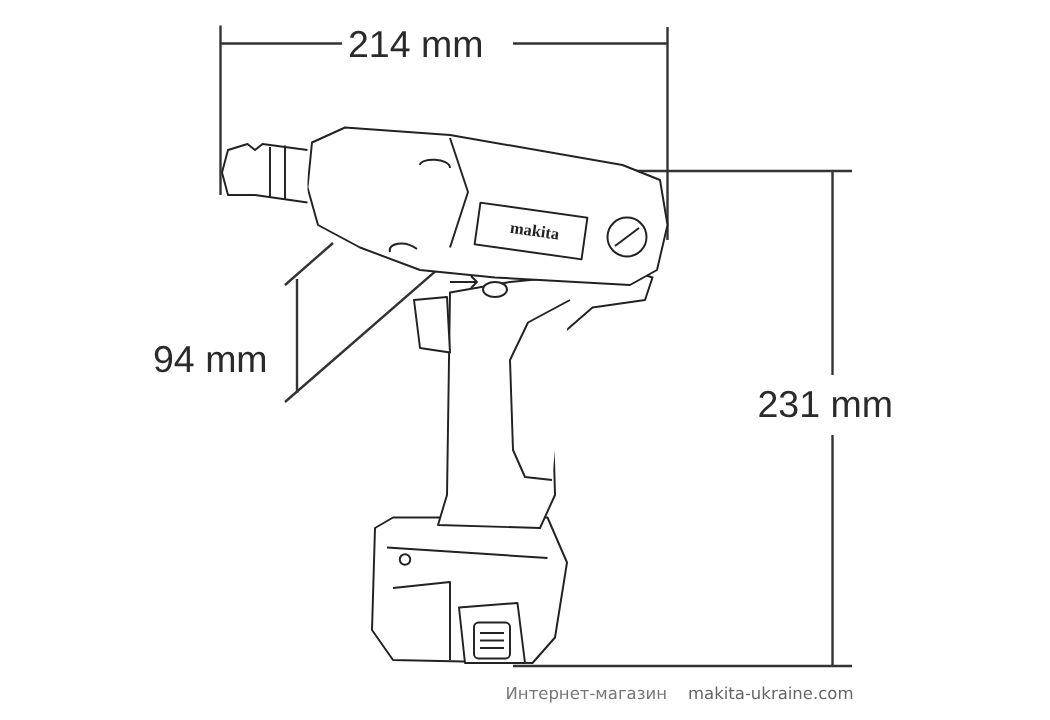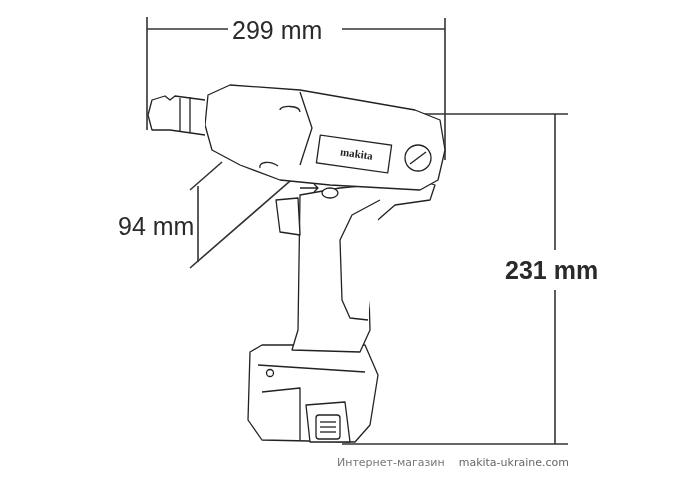--- a/index.html
+++ b/index.html
@@ -59,20 +59,20 @@
       <path d="M205 100 L175 96 L170 100 L165 96 L152 100 L148 115 L152 130 L170 130 L205 135"></path>
       <path d="M180 98 L180 132"></path>
       <path d="M190 97 L190 133"></path>
 
       <ellipse cx="330" cy="193" rx="8" ry="5"></ellipse>
       <path d="M300 188 L318 188 L314 184 M318 188 L314 192"></path>
     </g>
     <text x="340" y="158" font-family="Liberation Serif, serif" font-size="11" font-weight="bold" fill="#222" transform="rotate(8 360 154)">makita</text>
   </svg>
 
-  <div class="dim-label" style="left:232px;top:18px;">299 mm</div>
-  <div class="dim-label" style="left:102px;top:214px;background:transparent;margin-left:16px;">94 mm</div>
-  <div class="dim-label" style="left:505px;top:258px;font-weight:bold;">231 mm</div>
+  <div class="dim-label" style="left:232px;top:18px;">214 mm</div>
+  <div class="dim-label" style="left:102px;top:228px;background:transparent;">94 mm</div>
+  <div class="dim-label" style="left:505px;top:258px;">231 mm</div>
 
   <div class="footer">
     <span>Интернет-магазин</span><span class="site">makita-ukraine.com</span>
   </div>
 </div>
 
 </body></html>

